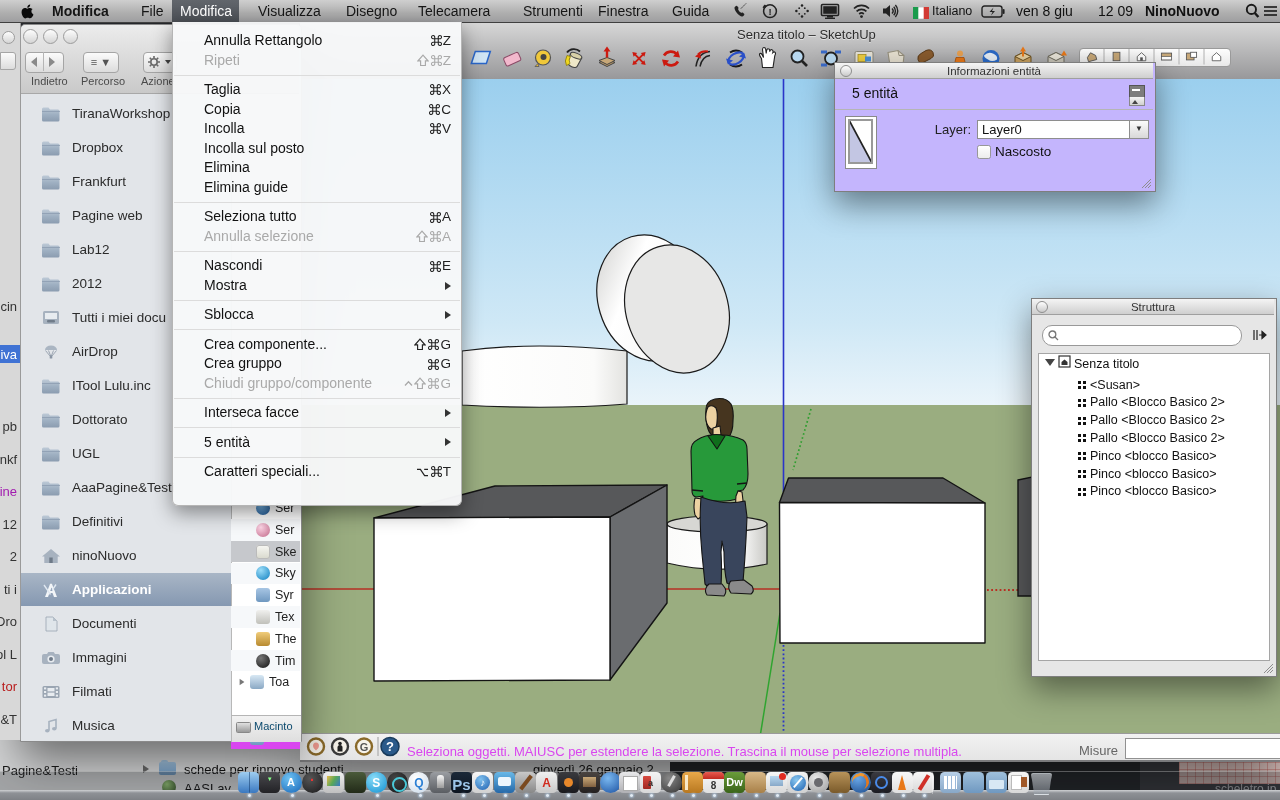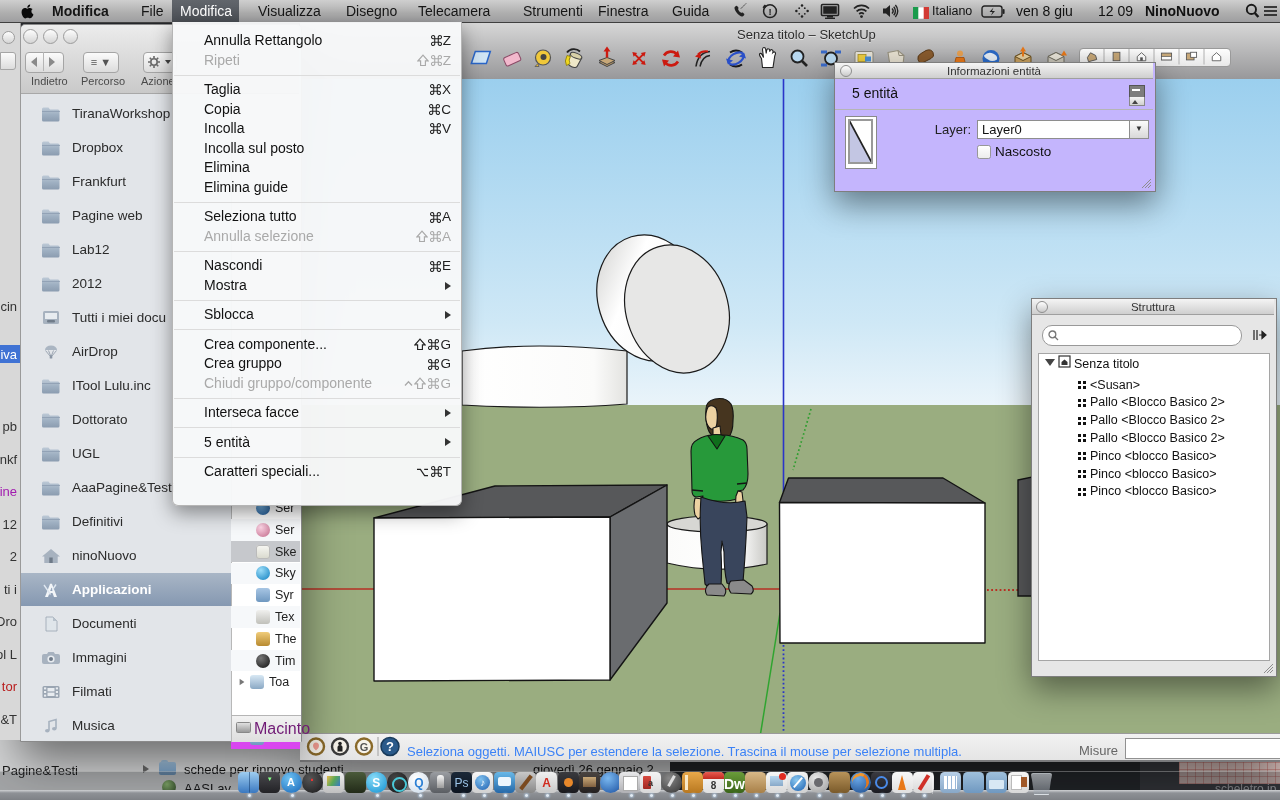--- a/index.html
+++ b/index.html
@@ -258,21 +258,21 @@
               <path d="M436 417 Q435 427 437 436 L440 439 L443 436 Q444 426 442 413 L438 412 Z" fill="#ecd2a2"></path>
               <path d="M401 418 Q399 445 402 475 Q404 495 405 505 L407 507 L421 507 Q422 490 421 473 L422 462 L424 473 Q424 492 427 504 L429 505 L443 503 Q445 480 446 460 L447 438 L445 422 Q425 427 401 418 Z" fill="#39455c"></path>
               <path d="M407 507 Q404 512 407 516 L424 517 Q427 513 425 509 L422 505 L409 505 Z" fill="#8a8a8a"></path>
               <path d="M430 503 Q427 509 431 514 L451 515 Q455 512 452 507 L444 501 L431 502 Z" fill="#8a8a8a"></path>
             </g>
           </g>
     </svg>
   </div>
 
   <div class="abs" style="left:0;top:711px;width:980px;height:27px;background:linear-gradient(#f2f2f2,#e4e4e4);border-top:1px solid #9a9a9a"></div>
-  <div class="abs" style="left:107px;top:722px;font-size:13px;color:#3b82f6">Seleziona oggetti. MAIUSC per estendere la selezione. Trascina il mouse per selezione multipla.</div>
+  <div class="abs" style="left:107px;top:722px;font-size:13px;color:#d946ef">Seleziona oggetti. MAIUSC per estendere la selezione. Trascina il mouse per selezione multipla.</div>
   <div class="abs" style="left:779px;top:721px;font-size:13px;color:#666">Misure</div>
   <div class="abs" style="left:825px;top:716px;width:160px;height:19px;background:#fff;border:1px solid #919191"></div>
   <div class="abs" style="left:0;top:738px;width:980px;height:2px;background:#7a7a7c"></div>
 
   <svg class="abs" style="left:0;top:711px" width="110" height="27" viewBox="0 0 110 27">
         <g id="stic">
           <g transform="translate(16,13.5)">
             <circle r="8" fill="#f7f3ea" stroke="#8a6a2a" stroke-width="2.4"></circle>
             <path d="M0 -4 a3 3.5 0 0 1 3 3.5 q0 2.5 -3 4.5 q-3 -2 -3 -4.5 a3 3.5 0 0 1 3 -3.5z" fill="#f09a90"></path>
           </g>
@@ -507,21 +507,21 @@
         <div class="lrow" style="top:559.3px;"><span style="display:inline-block;width:14px;height:14px;margin:0 5px 0 25px;border-radius:3px;background:linear-gradient(#a8c6e4,#6f98c0);"></span>Syr</div>
         <div class="lrow" style="top:581.1px;background:#f6f8fa;"><span style="display:inline-block;width:14px;height:14px;margin:0 5px 0 25px;border-radius:3px;background:linear-gradient(#f0f0ee,#c0c0ba);"></span>Tex</div>
         <div class="lrow" style="top:602.9px;"><span style="display:inline-block;width:14px;height:14px;margin:0 5px 0 25px;border-radius:3px;background:linear-gradient(#f0cc7a,#b88a30);"></span>The</div>
         <div class="lrow" style="top:624.7px;background:#f6f8fa;"><span style="display:inline-block;width:14px;height:14px;margin:0 5px 0 25px;border-radius:50%;background:radial-gradient(circle at 35% 30%,#777,#111)"></span>Tim</div>
         <div class="lrow" style="top:646.5px;"><span class="tri-r" style="border-left-color:#777;margin-left:8px;margin-right:2px;transform:scale(.8)"></span><span style="display:inline-block;width:14px;height:14px;margin:0 5px 0 3px;border-radius:3px;background:linear-gradient(#d8e8f4,#8aa8c4);"></span>Toa</div>
         <div class="lrow" style="top:702px;background:#d946ef;"><span class="tri-r" style="border-left-color:#777;margin-left:8px;margin-right:2px;transform:scale(.8)"></span><span style="display:inline-block;width:14px;height:14px;margin:0 5px 0 3px;border-radius:3px;background:linear-gradient(#a8c6e4,#6f98c0);"></span>Tod</div>
       </div>
 
   <div class="abs" style="left:210px;top:690px;width:69px;height:26px;background:linear-gradient(#f2f2f2,#dedede);border-top:1px solid #b5b5b5;border-left:1px solid #b8b8b8"></div>
   <div class="abs" style="left:215px;top:697px;width:13px;height:9px;background:linear-gradient(#e0e0e0,#9a9a9a);border:1px solid #888;border-radius:1.5px"></div>
-  <div class="abs" style="left:233px;top:695px;font-size:16px;color:#701a75">Macinto</div>
+  <div class="abs" style="left:233px;top:695px;font-size:11px;color:#0c4a6e">Macinto</div>
 </div>
 
 <div class="abs" id="sliver" style="left:0;top:22px;width:20px;height:718px;background:#d8d8d8;border-right:1px solid #9a9a9a">
       <div class="abs" style="left:2px;top:9px;width:11px;height:11px;border-radius:50%;background:linear-gradient(#fdfdfd,#d5d5d5);border:1px solid #9c9c9c"></div>
       <div class="abs" style="left:0;top:30px;width:14px;height:16px;background:linear-gradient(#fbfbfb,#dcdcdc);border:1px solid #a5a5a5;border-radius:0 3px 3px 0"></div>
       <div class="abs" style="right:3px;top:277px;font-size:13px;color:#333;white-space:nowrap">cin</div>
       <div class="abs" style="right:3px;top:397px;font-size:13px;color:#333;white-space:nowrap">pb</div>
       <div class="abs" style="right:3px;top:430px;font-size:13px;color:#333;white-space:nowrap">nkf</div>
       <div class="abs" style="right:3px;top:462px;font-size:13px;color:#a21caf;white-space:nowrap">ine</div>
       <div class="abs" style="right:3px;top:495px;font-size:13px;color:#333;white-space:nowrap">12</div>
@@ -671,21 +671,21 @@
       <div class="dock-ic" style="left:387.1px;background:radial-gradient(circle at 38% 30%,#444,#151517);border-radius:50%;">
         <span style="position:absolute;left:5px;top:5px;width:11px;height:11px;border-radius:50%;border:2px solid #4ac8d8"></span>
       </div>
       <div class="dock-ic" style="left:408.4px;background:radial-gradient(circle at 38% 30%,#fff,#c8d8e8);border-radius:50%;">
         <span style="position:absolute;left:0;top:4px;width:100%;text-align:center;font-size:12px;font-weight:bold;color:#2a7fd4">Q</span>
       </div>
       <div class="dock-ic" style="left:429.7px;background:linear-gradient(#9a9da2,#5a5d62);">
         <span style="position:absolute;left:7px;top:3px;width:7px;height:13px;background:linear-gradient(#f8f8f8,#9a9a9a);border-radius:3px 3px 0 0"></span>
       </div>
       <div class="dock-ic" style="left:451.0px;background:linear-gradient(#1a2838,#0c1420);">
-        <span style="position:absolute;left:0;top:4px;width:100%;text-align:center;font-size:12px;font-weight:normal;color:#9cc4e8">Ps</span>
+        <span style="position:absolute;left:0;top:4px;width:100%;text-align:center;font-size:15px;font-weight:bold;color:#9cc4e8">Ps</span>
       </div>
       <div class="dock-ic" style="left:472.3px;background:linear-gradient(#f8f8f8,#d0d0d0);">
         <span style="position:absolute;left:3px;top:3px;width:15px;height:15px;border-radius:50%;background:radial-gradient(circle at 38% 30%,#7ec0ee,#2060b0)"></span>
         <span style="position:absolute;left:0;top:5px;width:100%;text-align:center;font-size:10px;font-weight:bold;color:#fff">♪</span>
       </div>
       <div class="dock-ic" style="left:493.6px;background:linear-gradient(#68b8e8,#2568a8);">
         <span style="position:absolute;left:4px;top:5px;width:13px;height:9px;background:#eef6fc;border-radius:2px"></span>
       </div>
       <div class="dock-ic" style="left:514.9px;background:linear-gradient(#c8c8c8,#888);">
         <span style="position:absolute;left:9px;top:2px;width:4px;height:17px;background:#7a4a20;transform:rotate(38deg)"></span>
@@ -711,21 +711,21 @@
         <span style="position:absolute;left:9px;top:3px;width:3px;height:12px;background:#ddd;transform:rotate(30deg)"></span>
       </div>
       <div class="dock-ic" style="left:682.0px;background:linear-gradient(#e8a84a,#b87820);">
         <span style="position:absolute;left:3px;top:3px;width:3px;height:15px;background:#f8e8c8"></span>
       </div>
       <div class="dock-ic" style="left:703.0px;background:linear-gradient(#f8f8f8,#e0e0e0);">
         <span style="position:absolute;left:0;top:0;width:100%;height:7px;background:linear-gradient(#e85a50,#c02a20);border-radius:4px 4px 0 0"></span>
         <span style="position:absolute;left:0;top:8px;width:100%;text-align:center;font-size:10px;font-weight:bold;color:#333">8</span>
       </div>
       <div class="dock-ic" style="left:724.0px;background:linear-gradient(#6a9c3a,#3a6418);">
-        <span style="position:absolute;left:0;top:4px;width:100%;text-align:left;font-size:14px;font-weight:bold;color:#fff">Dw</span>
+        <span style="position:absolute;left:0;top:4px;width:100%;text-align:center;font-size:11px;font-weight:bold;color:#fff">Dw</span>
       </div>
       <div class="dock-ic" style="left:745.0px;background:linear-gradient(#d8b888,#a88048);"></div>
       <div class="dock-ic" style="left:766.0px;background:linear-gradient(#f8f8f8,#d8d8d8);">
         <span style="position:absolute;left:4px;top:4px;width:13px;height:10px;background:linear-gradient(#b8d8f0,#88a8c8)"></span>
         <span style="position:absolute;right:1px;top:1px;width:7px;height:7px;border-radius:50%;background:#e02a20"></span>
       </div>
       <div class="dock-ic" style="left:787.0px;background:linear-gradient(#f4f4f4,#d0d0d0);">
         <span style="position:absolute;left:2.5px;top:2.5px;width:16px;height:16px;border-radius:50%;background:radial-gradient(circle at 40% 32%,#8ac8f0,#1a5fb0)"></span>
         <span style="position:absolute;left:9.5px;top:4px;width:2px;height:13px;background:#fff;transform:rotate(40deg)"></span>
       </div>

